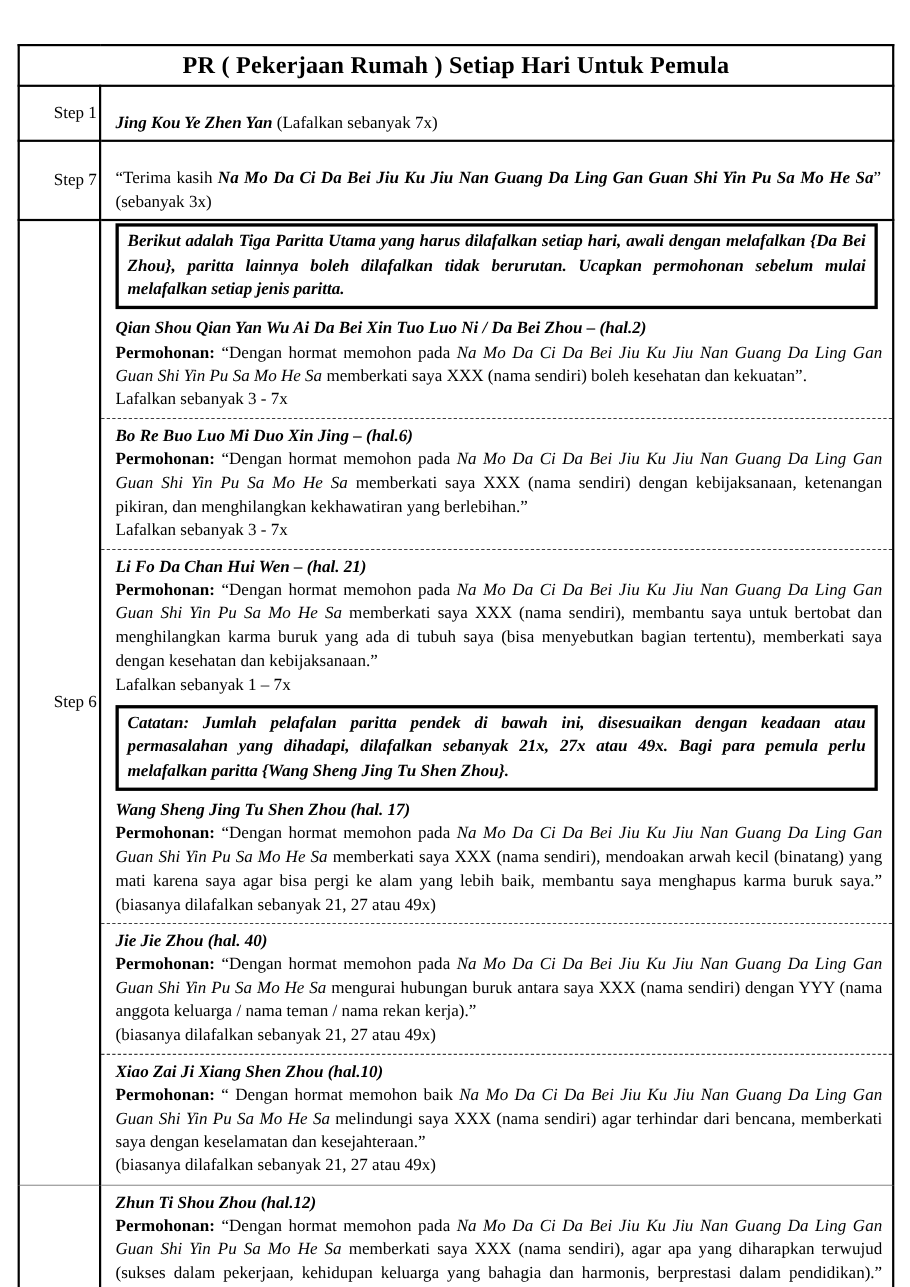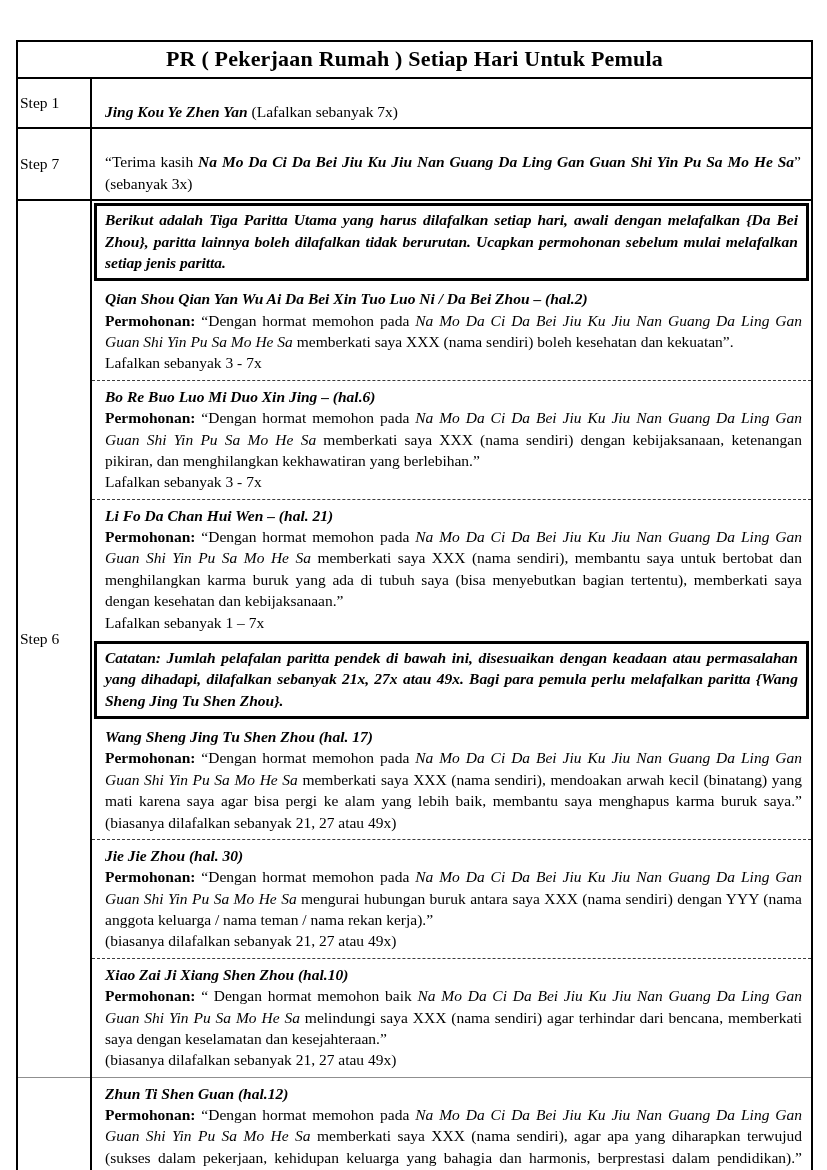--- a/index.html
+++ b/index.html
@@ -3,29 +3,29 @@
 <meta charset="utf-8">
 <style>
   html,body{margin:0;padding:0;background:#ffffff;}
   body{width:827px;height:1170px;position:relative;
        font-family:"Liberation Serif", serif;color:#000;}
   .sheet{position:absolute;top:40px;left:16px;width:797px;}
   table.tbl{border-collapse:collapse;width:100%;table-layout:fixed;}
   col.c1{width:74px;}
   .tbl td{border:2px solid #000;vertical-align:middle;}
   td.title-cell{font-weight:bold;font-size:22px;text-align:center;padding:4px 2px 5px;letter-spacing:.2px;margin-top:19px;}
-  td.lbl{text-align:left;font-size:15.5px;padding:2px;}
+  td.lbl{text-align:right;font-size:15.5px;padding:2px;}
   td.cell{padding:22px 10px 5px 13px;font-size:15.5px;line-height:1.38;}
   td.s4cell{padding:0;font-size:15.5px;line-height:1.38;vertical-align:top;}
   .para{margin:0;}
   .just{text-align:justify;}
   .btitle{margin:0;font-weight:bold;font-style:italic;}
   .blk{padding:5px 9px 6px 13px;}
   .sep{border-top:1px dashed #3d3d3d;height:0;}
-  .nbox{border:3px solid #000;margin:2px 2px;padding:3px 8px 5px;}
+  .nbox{border:3px solid #000;margin:2px 13px;padding:3px 8px 5px;}
   .nbox .para{font-weight:bold;font-style:italic;}
   tr.r-s4 td{border-bottom:1px solid #8f8f8f;}
   tr.r-last td{border-top:1px solid #8f8f8f;height:100px;}
   .s-n{}
   .s-b{font-weight:bold;}
   .s-i{font-style:italic;}
   .s-bi{font-weight:bold;font-style:italic;}
 </style>
 </head>
 <body>
@@ -89,40 +89,40 @@
           <p class="para just"><span class="s-bi">Catatan: Jumlah pelafalan paritta pendek di bawah ini, disesuaikan dengan keadaan atau permasalahan yang dihadapi, dilafalkan sebanyak 21x, 27x atau 49x. Bagi para pemula perlu melafalkan paritta {Wang Sheng Jing Tu Shen Zhou}.</span></p>
         </div>
 
         <div class="blk">
           <p class="btitle"><span class="s-bi">Wang Sheng Jing Tu Shen Zhou  (hal. 17)</span></p>
           <p class="para just"><span class="s-b">Permohonan:</span><span class="s-n"> “Dengan hormat memohon pada </span><span class="s-i">Na Mo Da Ci Da Bei Jiu Ku Jiu Nan Guang Da Ling Gan Guan Shi Yin Pu Sa Mo He Sa</span><span class="s-n"> memberkati saya XXX (nama sendiri), mendoakan arwah kecil (binatang) yang mati karena saya agar bisa pergi ke alam yang lebih baik, membantu saya menghapus karma buruk saya.” (biasanya dilafalkan sebanyak 21, 27 atau 49x)</span></p>
         </div>
         <div class="sep"></div>
 
         <div class="blk">
-          <p class="btitle"><span class="s-bi">Jie Jie Zhou  (hal. 30)</span></p>
+          <p class="btitle"><span class="s-bi">Jie Jie Zhou  (hal. 40)</span></p>
           <p class="para just"><span class="s-b">Permohonan:</span><span class="s-n"> “Dengan hormat memohon pada </span><span class="s-i">Na Mo Da Ci Da Bei Jiu Ku Jiu Nan Guang Da Ling Gan Guan Shi Yin Pu Sa Mo He Sa</span><span class="s-n"> mengurai hubungan buruk antara saya XXX (nama sendiri) dengan YYY (nama anggota keluarga / nama teman / nama rekan kerja).”</span></p>
           <p class="para"><span class="s-n">(biasanya dilafalkan sebanyak 21, 27 atau 49x)</span></p>
         </div>
         <div class="sep"></div>
 
         <div class="blk">
           <p class="btitle"><span class="s-bi">Xiao Zai Ji Xiang Shen Zhou (hal.10)</span></p>
           <p class="para just"><span class="s-b">Permohonan:</span><span class="s-n"> “ Dengan hormat memohon baik </span><span class="s-i">Na Mo Da Ci Da Bei Jiu Ku Jiu Nan Guang Da Ling Gan Guan Shi Yin Pu Sa Mo He Sa</span><span class="s-n"> melindungi saya XXX (nama sendiri) agar terhindar dari bencana, memberkati saya dengan keselamatan dan kesejahteraan.”</span></p>
           <p class="para"><span class="s-n">(biasanya dilafalkan sebanyak 21, 27 atau 49x)</span></p>
         </div>
 
       </td>
     </tr>
 
     <tr class="r-last">
       <td class="lbl"></td>
       <td class="s4cell">
         <div class="blk">
-          <p class="btitle"><span class="s-bi">Zhun Ti Shen Guan  (hal.12)</span></p>
+          <p class="btitle"><span class="s-bi">Zhun Ti Shou Zhou  (hal.12)</span></p>
           <p class="para just"><span class="s-b">Permohonan:</span><span class="s-n"> “Dengan hormat memohon pada </span><span class="s-i">Na Mo Da Ci Da Bei Jiu Ku Jiu Nan Guang Da Ling Gan Guan Shi Yin Pu Sa Mo He Sa</span><span class="s-n"> memberkati saya XXX (nama sendiri), agar apa yang diharapkan terwujud (sukses dalam pekerjaan, kehidupan keluarga yang bahagia dan harmonis, berprestasi dalam pendidikan).”  (biasanya dilafalkan sebanyak 21, 27 atau 49x)</span></p>
         </div>
       </td>
     </tr>
 
   </tbody>
     </table>
 </div>
 
 </body></html>

